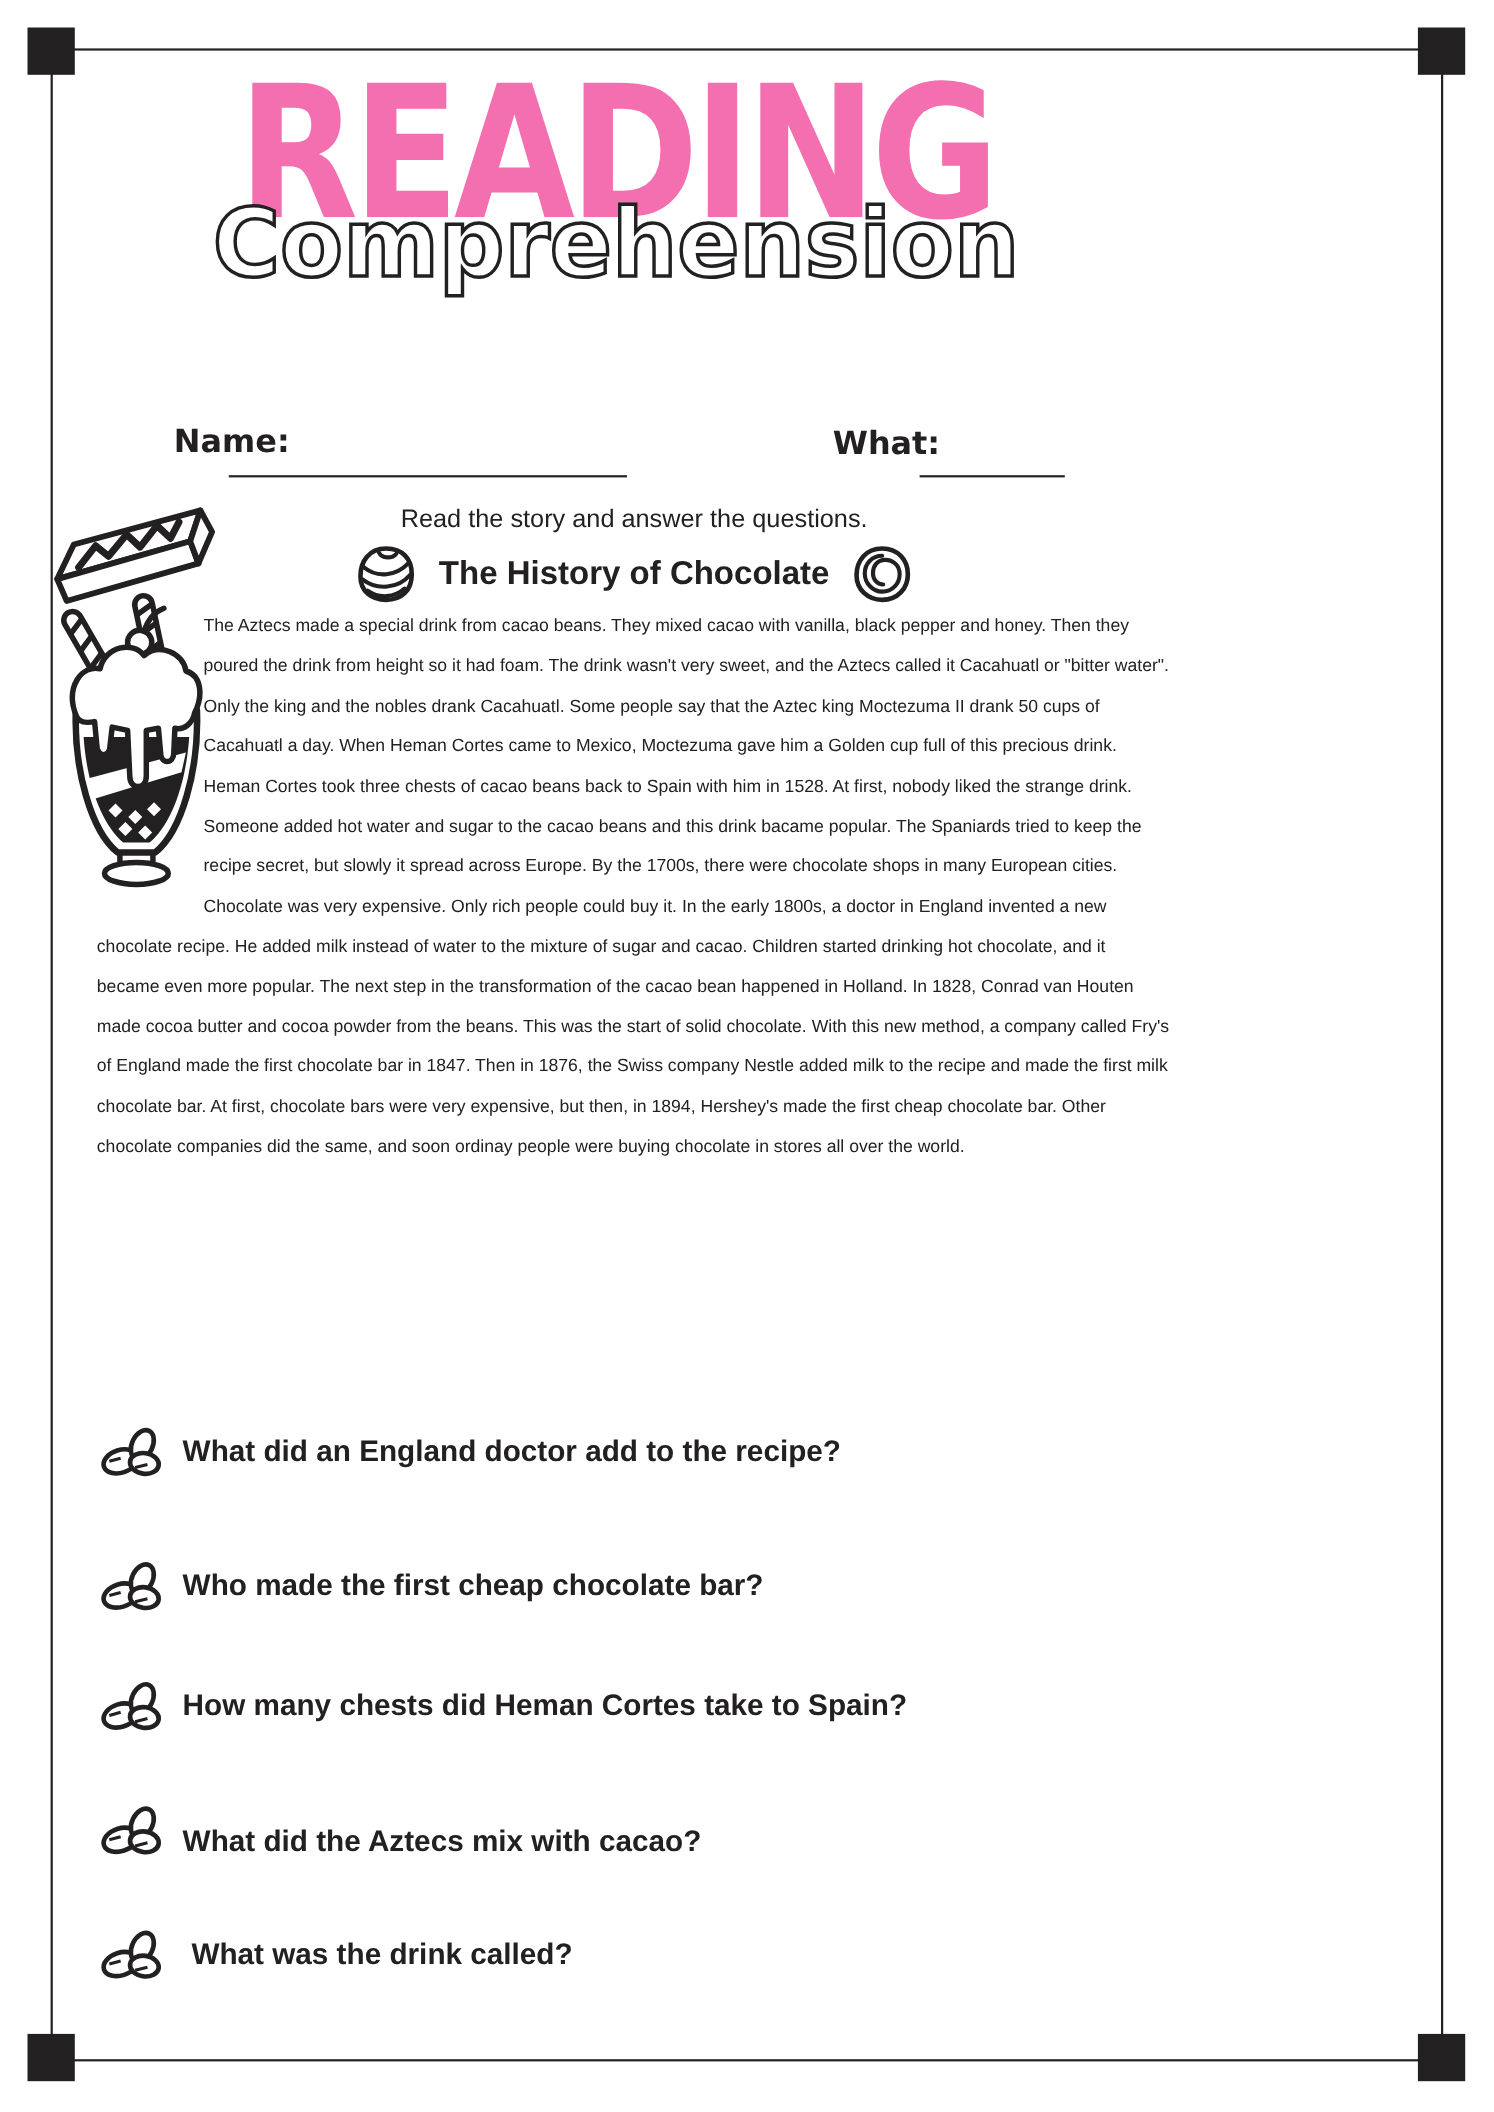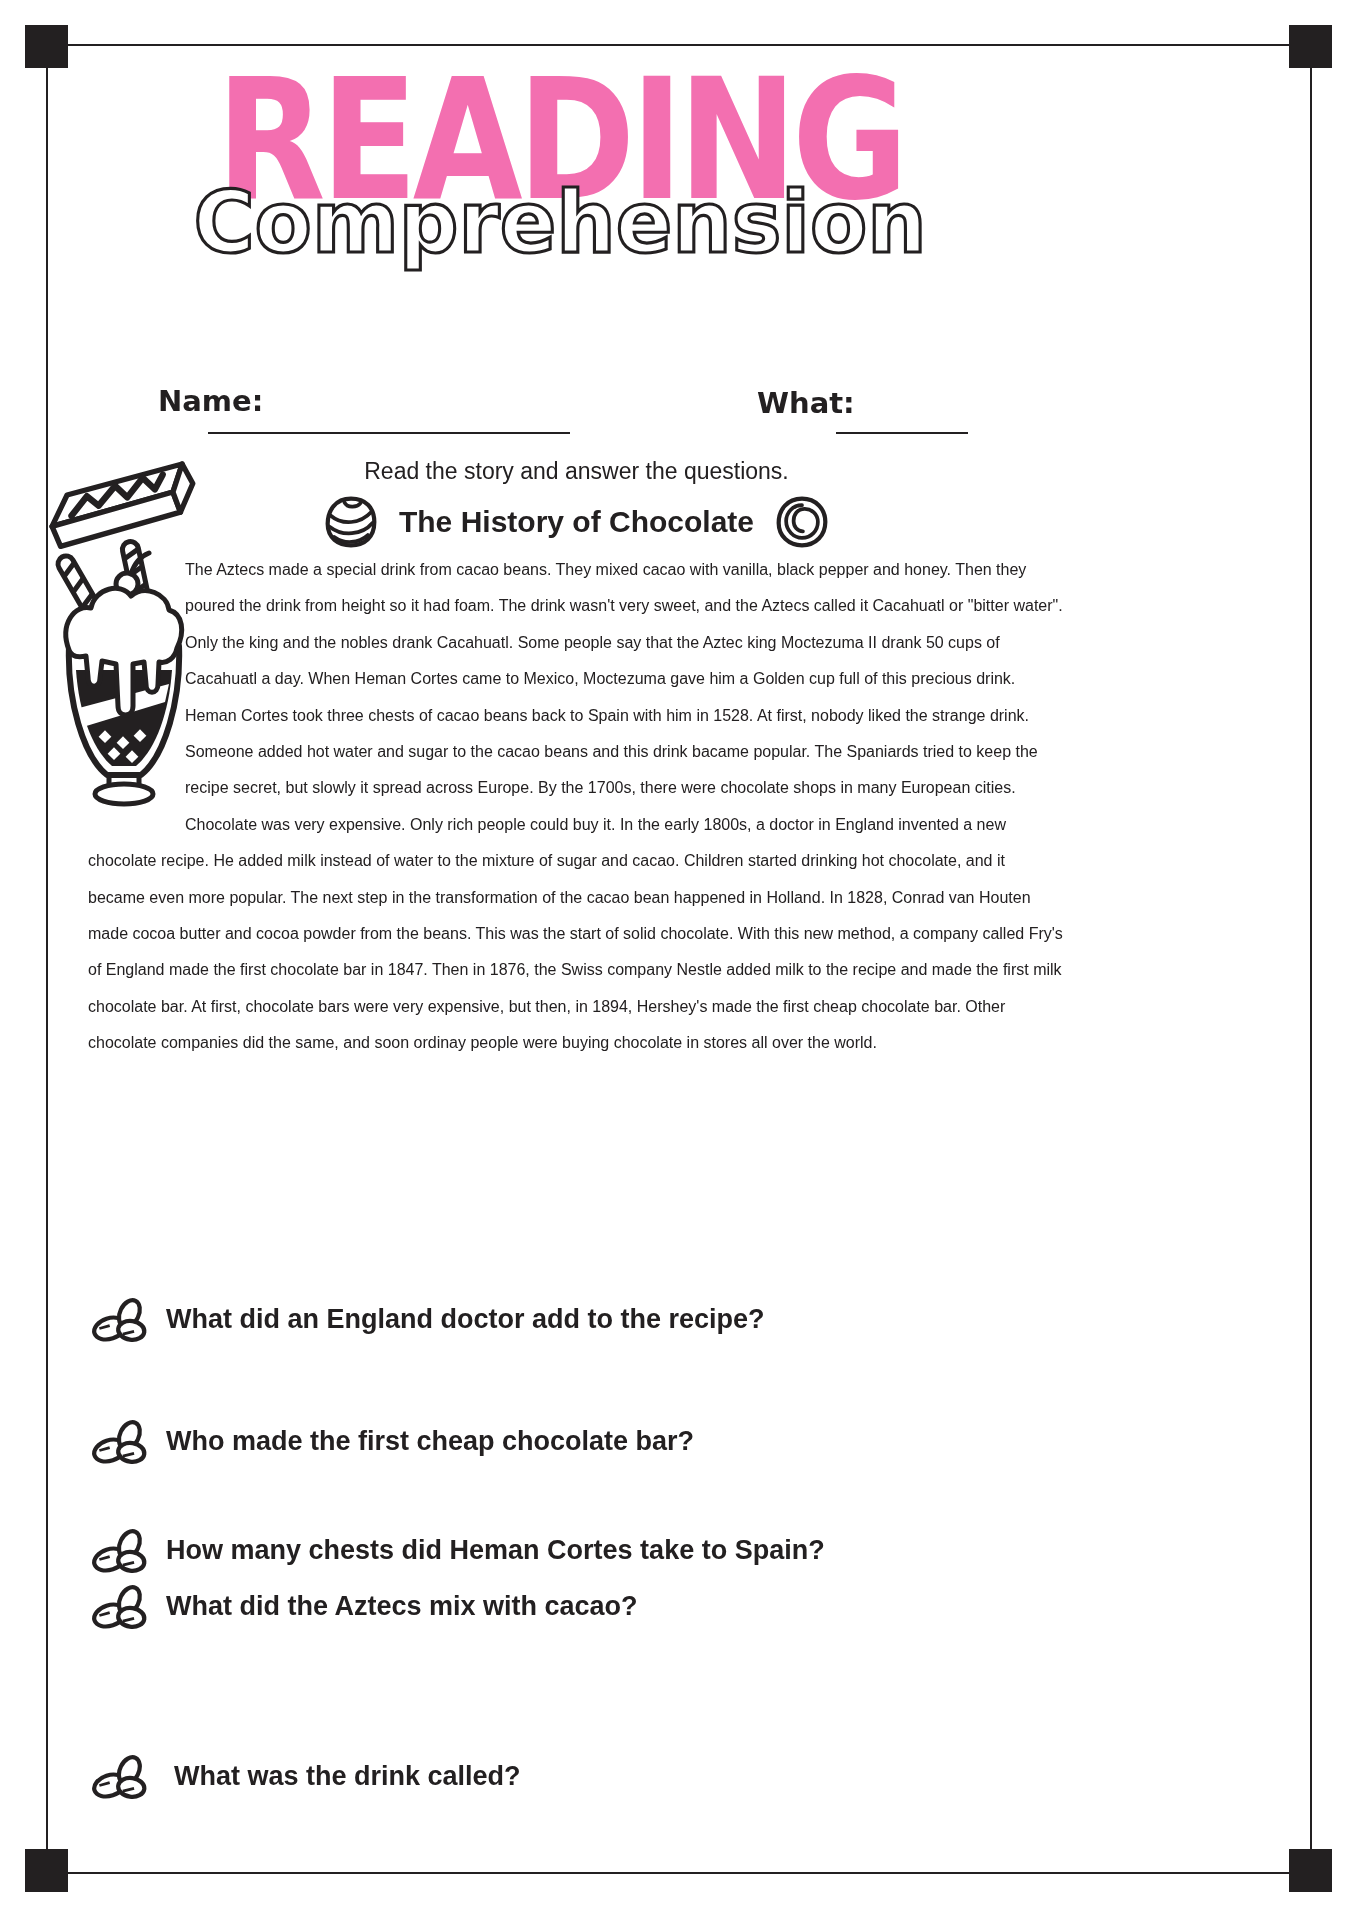--- a/index.html
+++ b/index.html
@@ -45,21 +45,21 @@
   .story{position:absolute;left:88px;top:552px;width:977px;
          font-family:"Liberation Sans",sans-serif;font-size:16px;line-height:36.4px;
          text-align:left;}
   .story .float-spacer{float:left;width:97px;height:291px;}
   .illus-bar{position:absolute;left:40px;top:466px;width:170px;height:92px;
              transform:rotate(-12deg);transform-origin:center;}
   .illus-shake{position:absolute;left:45px;top:538px;width:162px;height:312px;}
 
   
   .question{position:absolute;left:90px;width:1000px;display:flex;align-items:flex-start;gap:16px;}
-  .q1{top:1296px;} .q2{top:1418px;} .q3{top:1527px;} .q4{top:1583px;} .q5{top:1753px;gap:24px;}
+  .q1{top:1296px;} .q2{top:1418px;} .q3{top:1527px;} .q4{top:1640px;align-items:flex-end;} .q5{top:1753px;gap:24px;}
   .question .beans{width:60px;height:50px;flex:0 0 auto;}
   .question .qtext{font-family:"Liberation Sans",sans-serif;font-size:27px;font-weight:600;
                    padding-top:8px;}
 </style>
 </head>
 <body>
 
 <div class="page">
 
   <svg width="0" height="0" style="position:absolute" aria-hidden="true">

